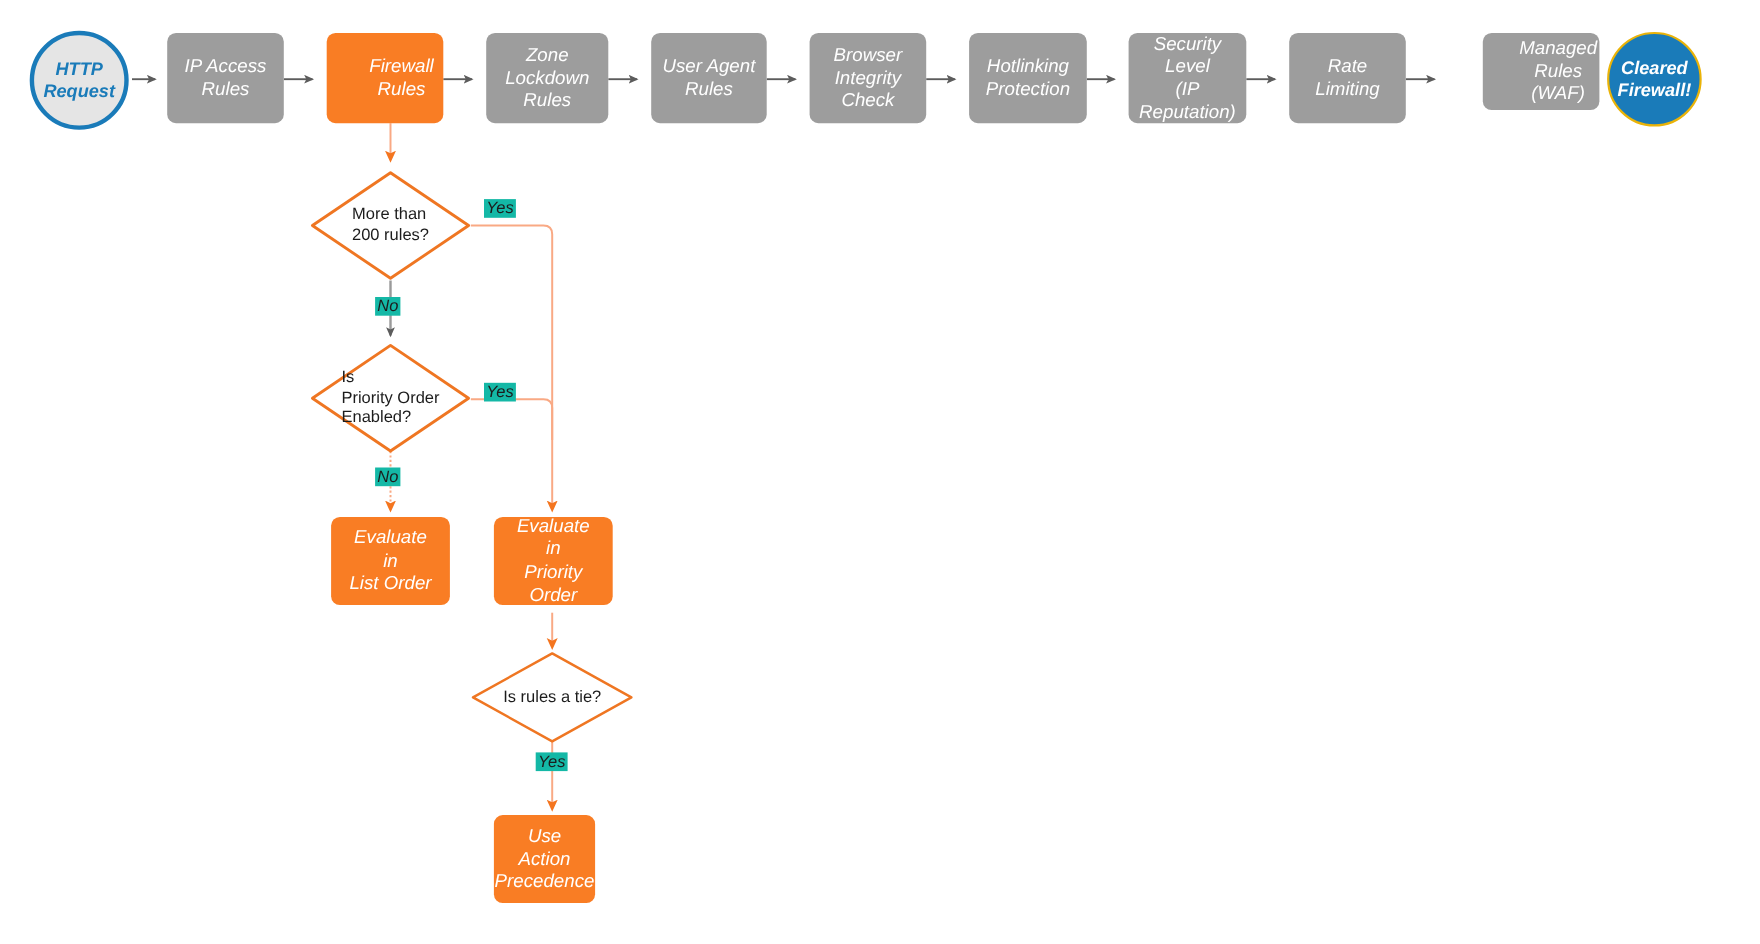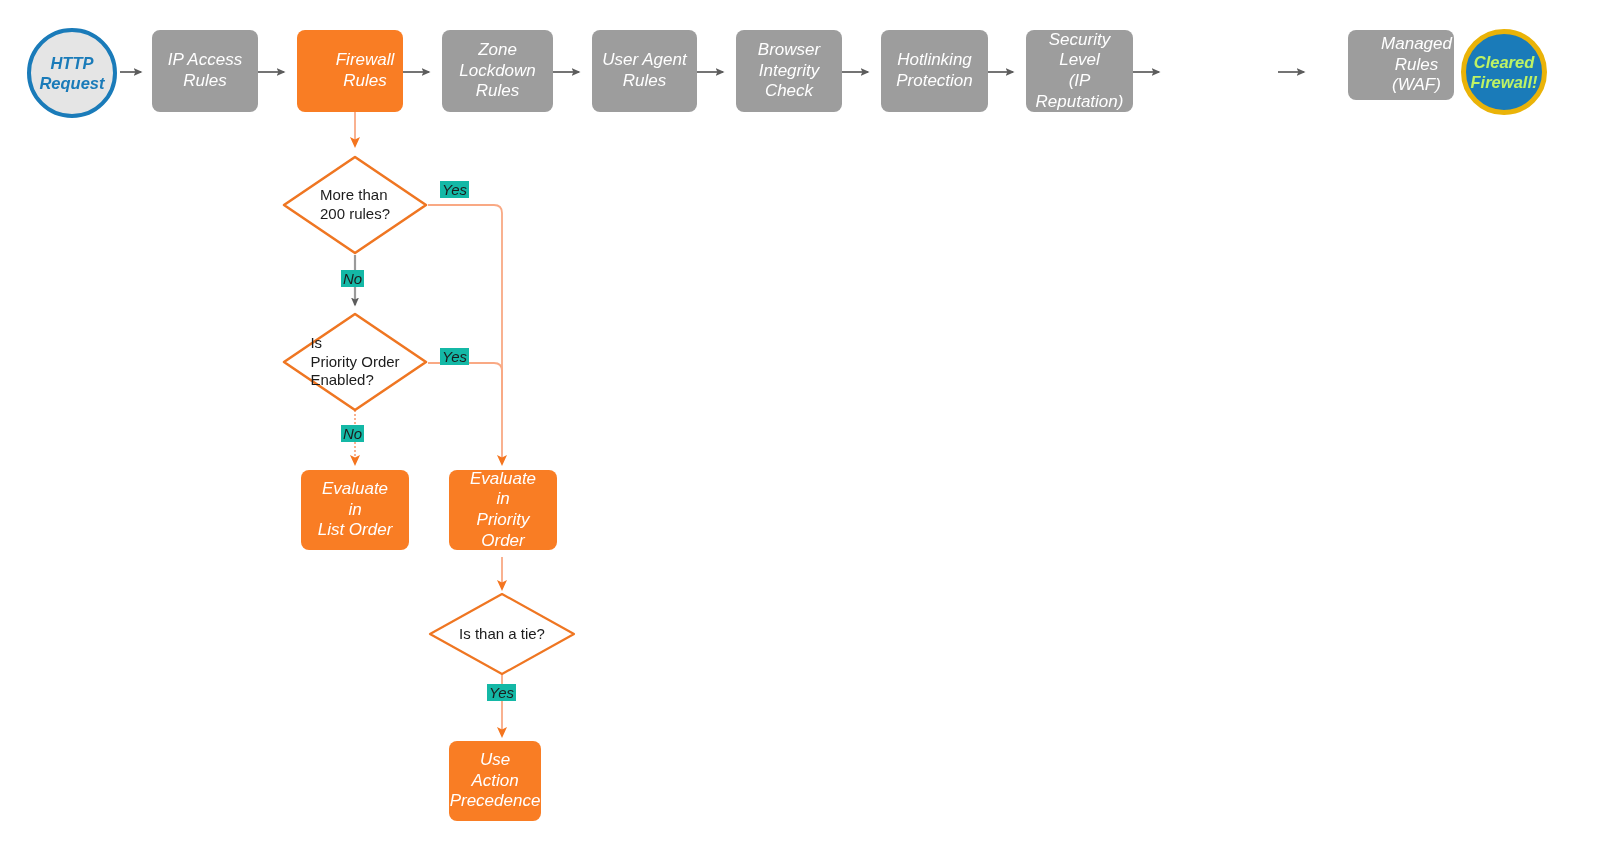--- a/index.html
+++ b/index.html
@@ -56,22 +56,22 @@
     font-style: italic;
     font-weight: bold;
   }
   .circle.start {
     background: #e5e5e5;
     border: 4px solid #1a7bb9;
     color: #1a7bb9;
   }
   .circle.end {
     background: #1a7bb9;
-    border: 5px solid #eab308;
-    color: #bef264;
+    border: 2px solid #eab308;
+    color: #ffffff;
   }
 
   
   .diamond-wrap {
     position: absolute;
   }
   .diamond-wrap svg {
     position: absolute;
     left: 0;
     top: 0;
@@ -197,20 +197,24 @@
     <span>Hotlinking
 Protection</span>
   </div>
 
   <div class="node box grey" style="left:1026px; top:30px; width:107px; height:82px;">
     <span>Security
 Level
 (IP Reputation)</span>
   </div>
 
+  <div class="node box grey" style="left:1172px; top:30px; width:106px; height:82px;">
+    <span>Rate
+Limiting</span>
+  </div>
 
   <div class="node box grey" style="left:1348px; top:30px; width:106px; height:70px;padding-left:37px;">
     <span>Managed
 Rules
 (WAF)</span>
   </div>
 
   <div class="node circle end" style="left:1461px; top:29px; width:86px; height:86px;">
     <span>Cleared
 Firewall!</span>
@@ -230,21 +234,21 @@
     </svg>
     <div class="diamond-label">Is
 Priority Order
 Enabled?</div>
   </div>
 
   <div class="diamond-wrap" style="left:428px; top:592px; width:148px; height:84px;">
     <svg width="148" height="84" viewBox="0 0 148 84">
       <path d="M74,2 L146,42 L74,82 L2,42 Z" fill="#ffffff" stroke="#ef7622" stroke-width="2.2" stroke-linejoin="round"></path>
     </svg>
-    <div class="diamond-label">Is than a tie?</div>
+    <div class="diamond-label">Is rules a tie?</div>
   </div>
 
   <div class="node box orange" style="left:301px; top:470px; width:108px; height:80px;">
     <span>Evaluate
 in
 List Order</span>
   </div>
 
   <div class="node box orange" style="left:449px; top:470px; width:108px; height:80px;">
     <span>Evaluate

